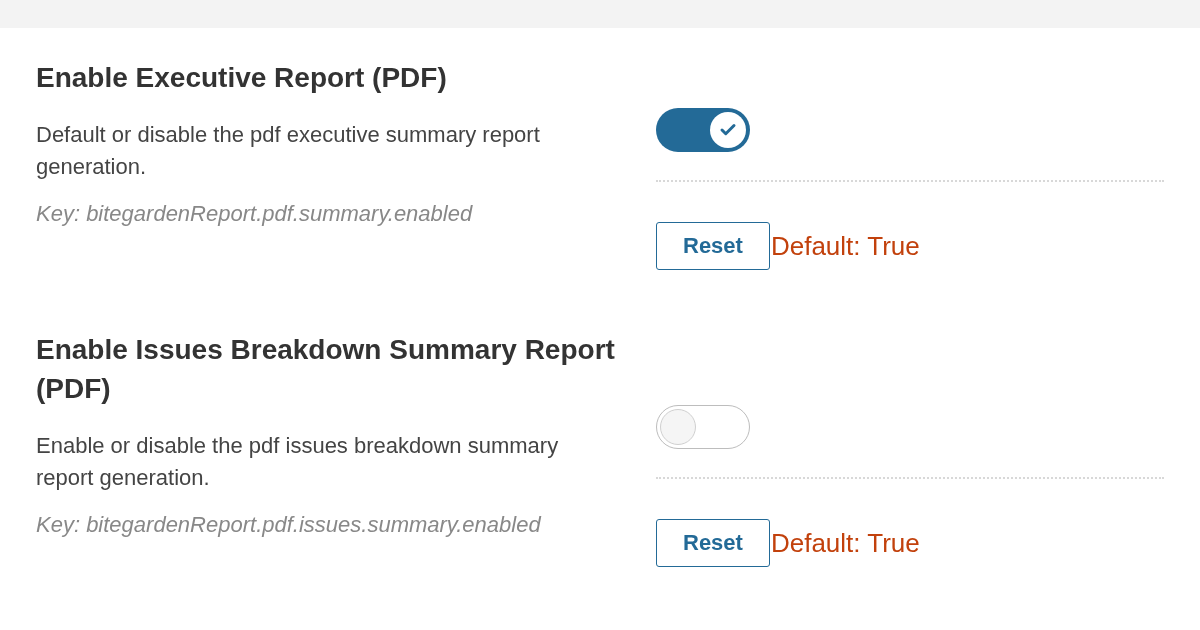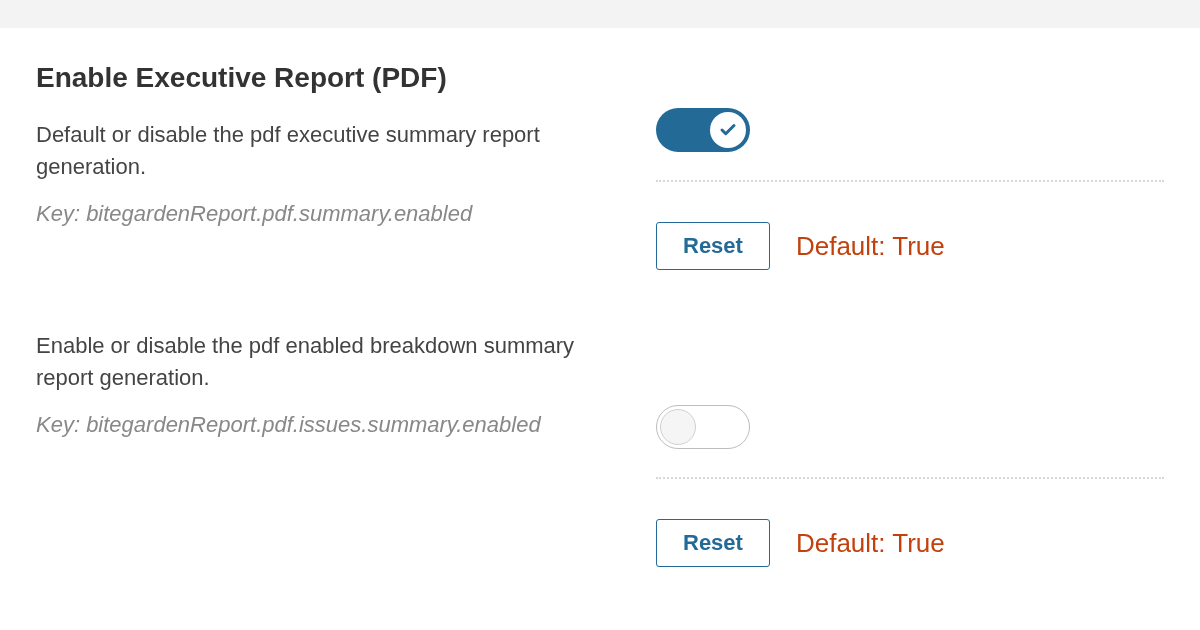--- a/index.html
+++ b/index.html
@@ -96,21 +96,21 @@
       width: 18px;
       height: 18px;
     }
     .dotted-line {
       border-bottom: 2px dotted #d8d8d8;
       margin-bottom: 40px;
     }
     .reset-row {
       display: flex;
       align-items: center;
-      gap: 26px;
+      gap: 1px;
     }
     .reset-btn {
       border: 1.5px solid #236a97;
       background: #ffffff;
       color: #236a97;
       font-size: 22px;
       font-weight: 600;
       padding: 10px 26px;
       border-radius: 3px;
       cursor: pointer;
@@ -150,21 +150,22 @@
       <div class="dotted-line"></div>
       <div class="reset-row">
         <button class="reset-btn">Reset</button>
         <span class="default-text">Default: True</span>
       </div>
     </div>
   </div>
 
   <div class="setting-row">
     <div class="setting-left">
-      <p class="setting-desc">Enable or disable the pdf enabled breakdown summary report generation.</p>
+      <h3 class="setting-title">Enable Issues Breakdown Summary Report (PDF)</h3>
+      <p class="setting-desc">Enable or disable the pdf issues breakdown summary report generation.</p>
       <p class="setting-key">Key: bitegardenReport.pdf.issues.summary.enabled</p>
     </div>
     <div class="setting-right">
       <div class="toggle-area">
         <div class="toggle off">
           <div class="toggle-knob"></div>
         </div>
       </div>
       <div class="dotted-line"></div>
       <div class="reset-row">

